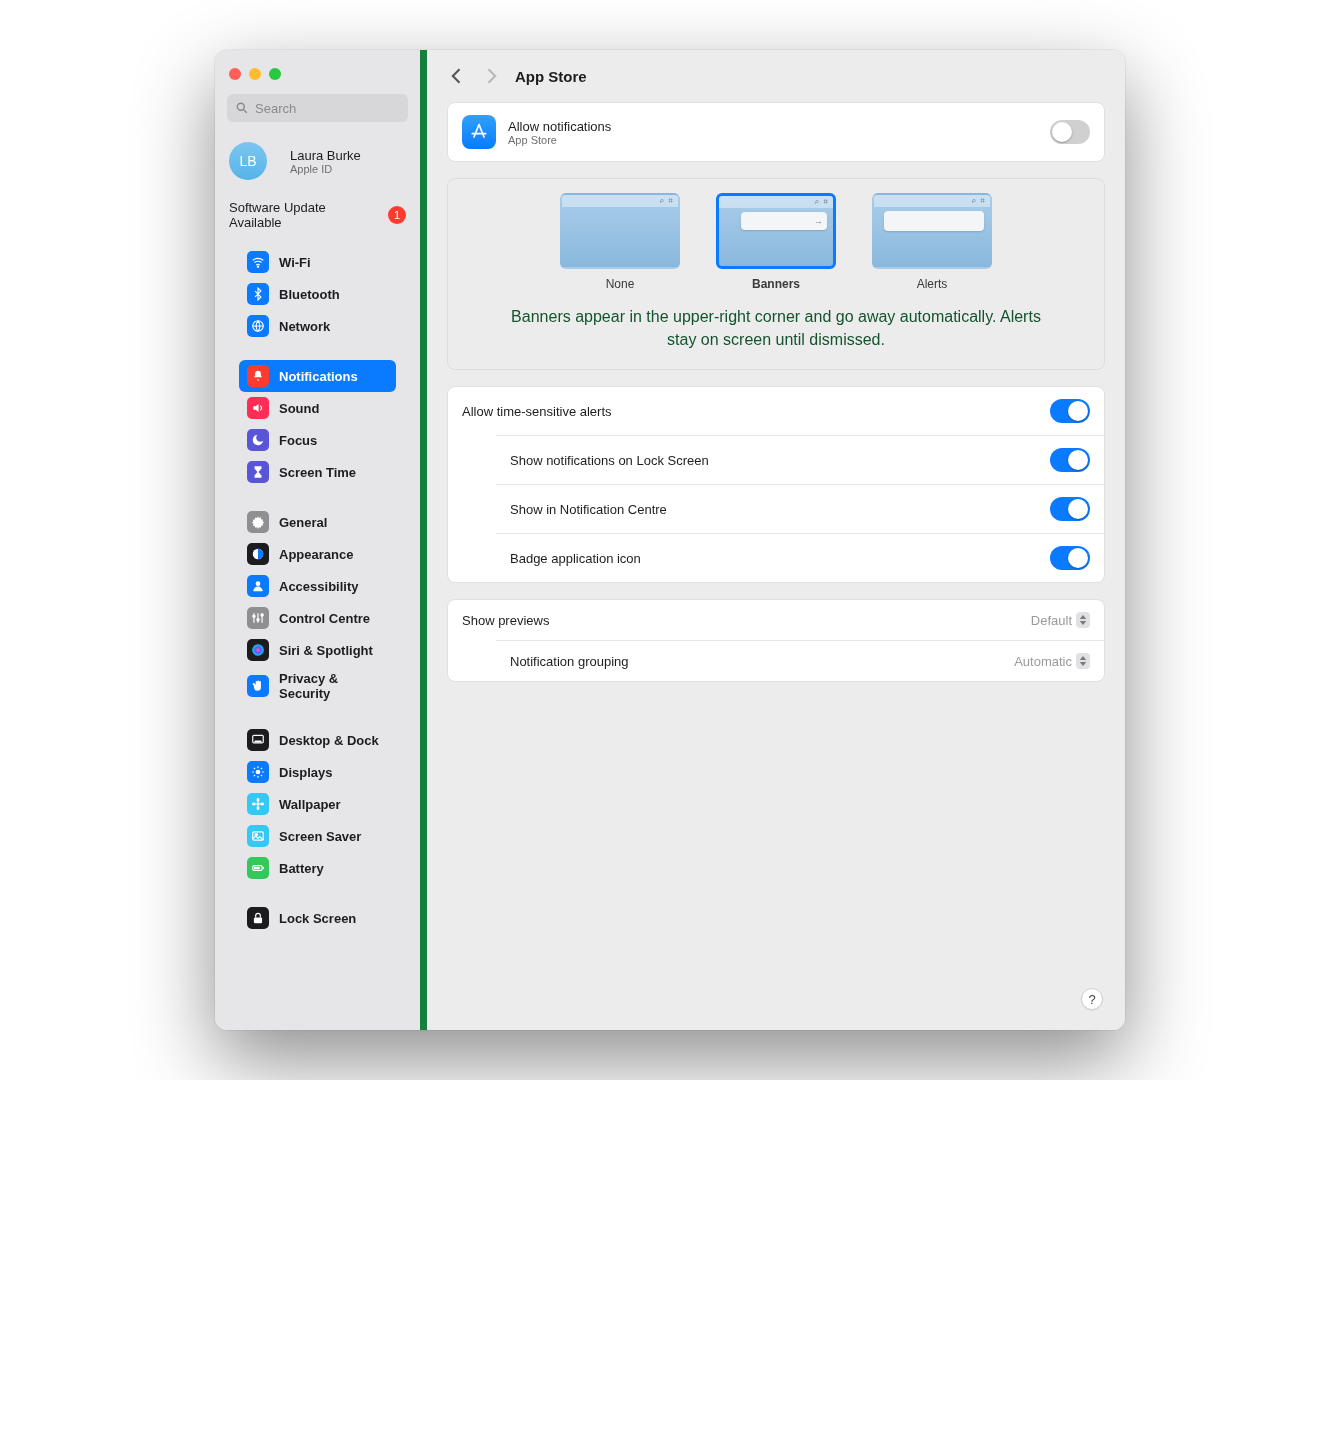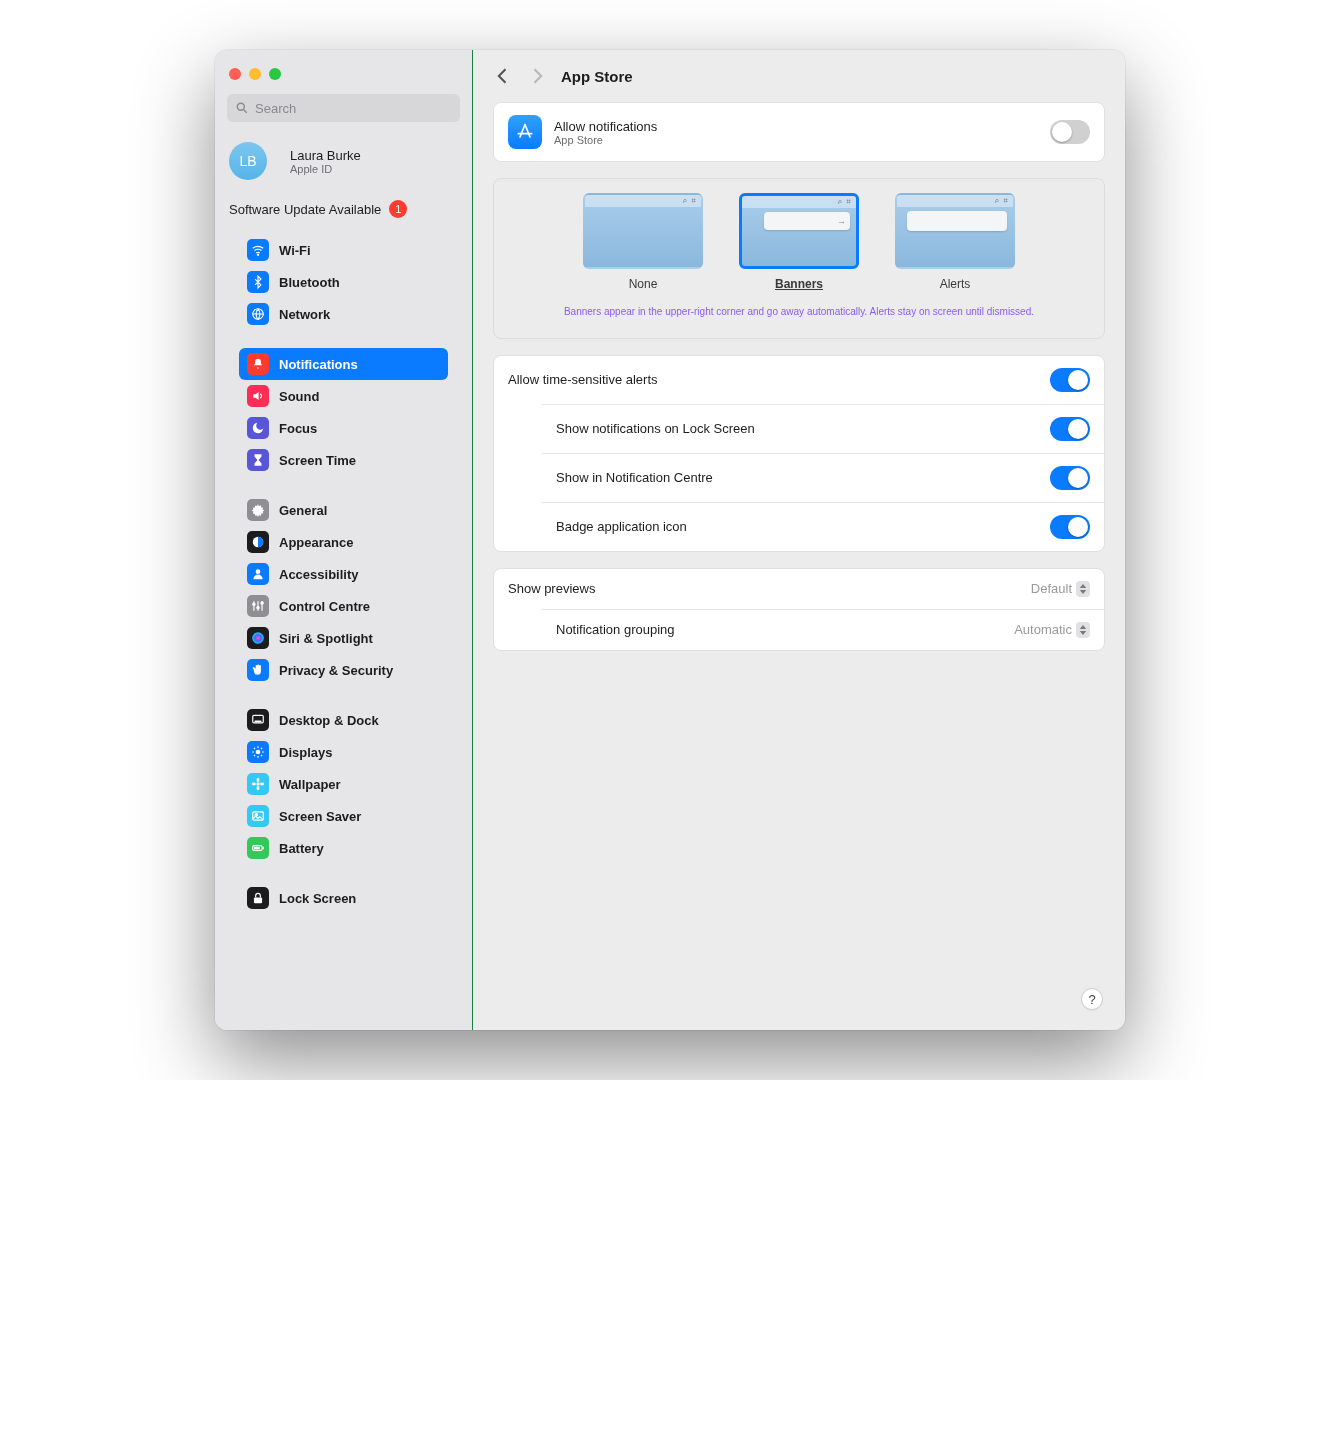--- a/index.html
+++ b/index.html
@@ -16,23 +16,23 @@
     height: 980px;
     background: #ececec;
     border-radius: 12px;
     box-shadow: 0 30px 80px rgba(0,0,0,0.45), 0 0 0 1px rgba(0,0,0,0.05);
     display: flex;
     overflow: hidden;
     position: relative;
   }
   
   .sidebar {
-    width: 258px;
+    width: 212px;
     background: #e6e5e7;
-    border-right: 1px solid #15803d;
+    border-right: 7px solid #15803d;
     display: flex;
     flex-direction: column;
     padding-top: 10px;
     overflow-y: auto;
   }
   .traffic {
     display: flex;
     gap: 8px;
     padding: 8px 14px 14px 14px;
   }
@@ -189,23 +189,23 @@
   .style-thumb .banner .arrow {
     position:absolute; right:4px; top:50%; transform:translateY(-50%);
     font-size:9px; color:#888;
   }
   .style-thumb .alert {
     position:absolute; top:16px; right:6px; width:100px; height:20px;
     background:#f3f5f7; border-radius:4px;
     box-shadow:0 1px 2px rgba(0,0,0,0.15);
   }
   .style-label { margin-top:8px; font-size:12px; color:#3a3a3c; }
-  .style-label.sel { font-weight:700;text-decoration:underline; }
+  .style-label.sel { font-weight:700; }
   .style-desc {
-    margin-top:14px; font-size:10px; color:#8b5cf6;
+    margin-top:14px; font-size:16px; color:#14532d;
     padding: 0 36px;
     line-height:1.45;
   }
 
   .value-muted { color:#9a9a9e; font-size:13px; display:flex; align-items:center; gap:4px;}
   .up-down {
     width:14px; height:16px;
     display:inline-flex; flex-direction:column; align-items:center; justify-content:center;
     background:#e1e1e3; border-radius:4px; padding:1px 2px;
   }

